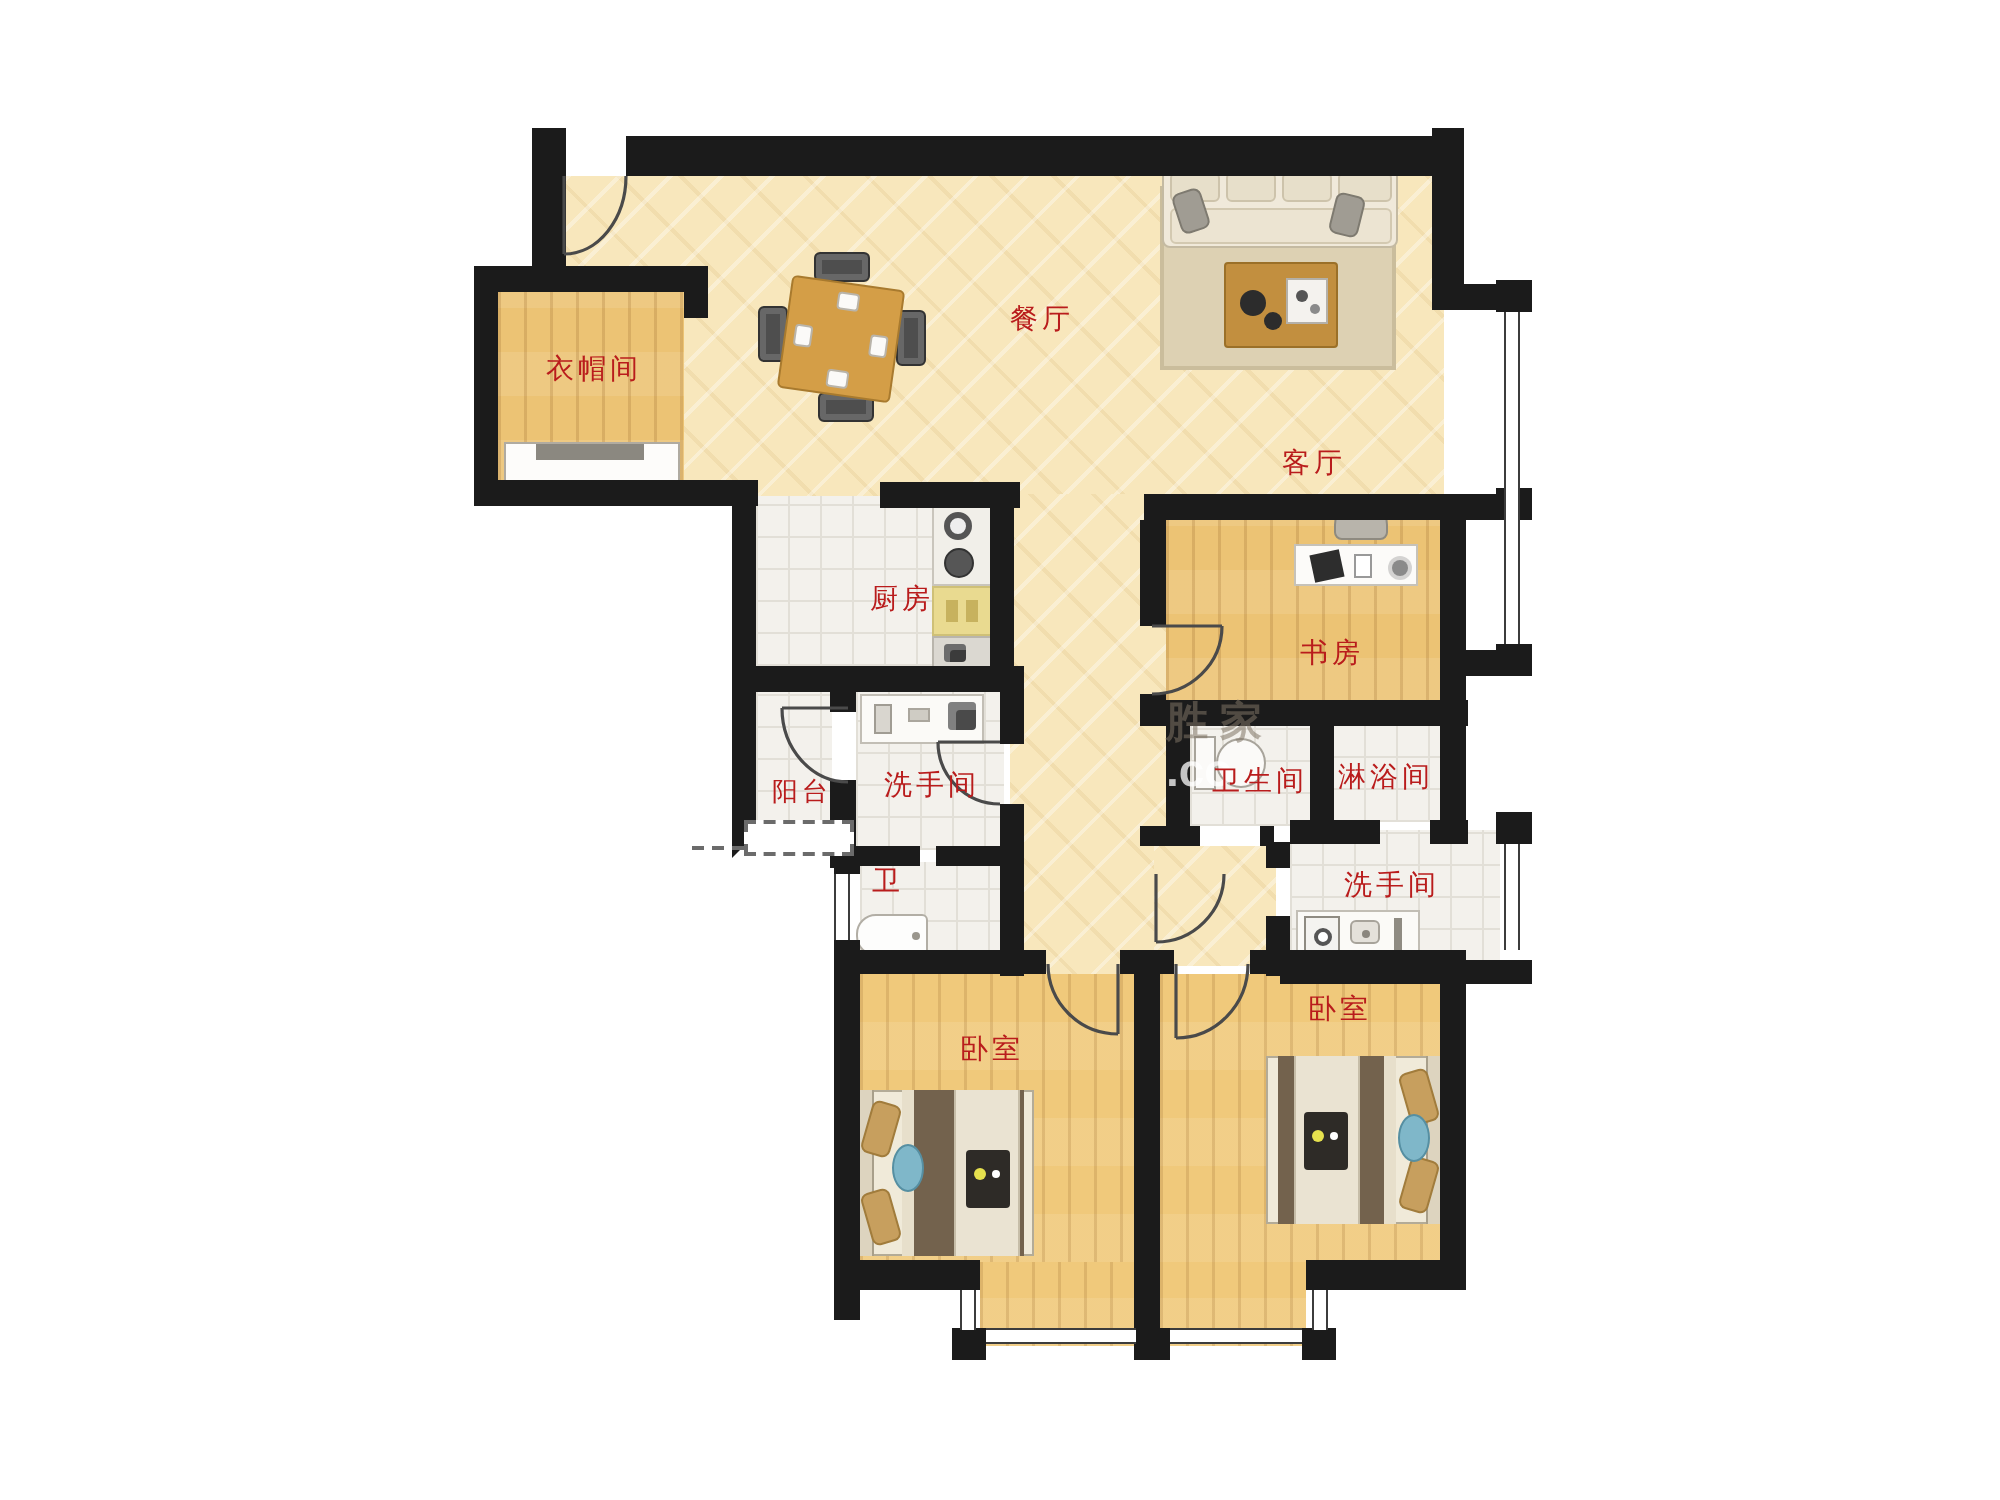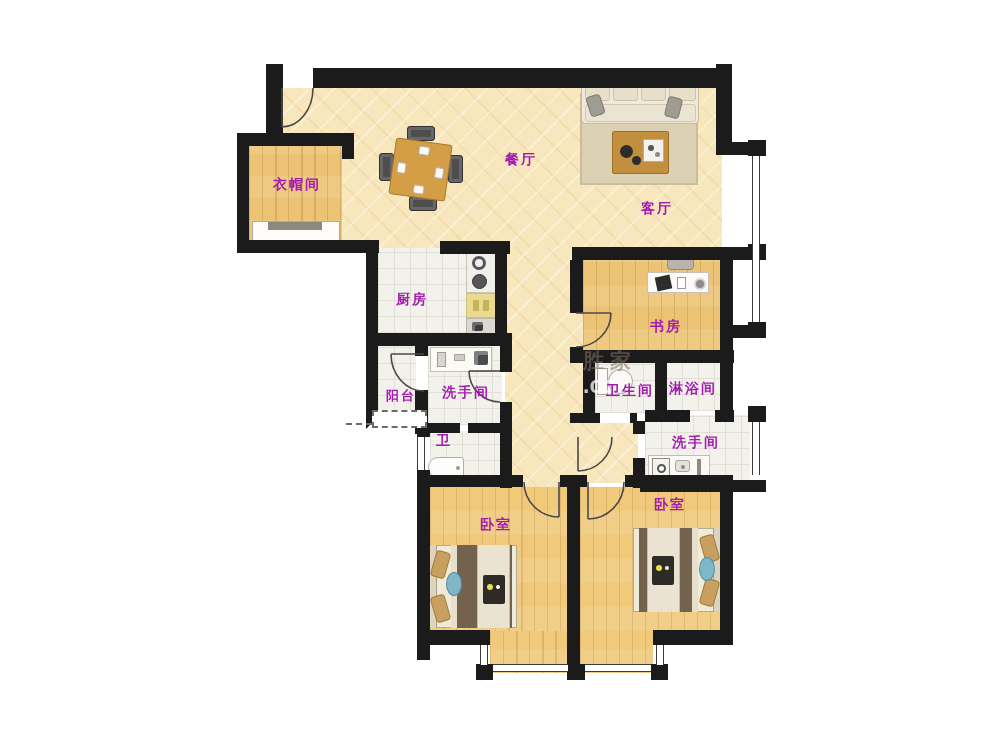--- a/index.html
+++ b/index.html
@@ -21,21 +21,21 @@
       repeating-linear-gradient(0deg, rgba(255,255,255,.10) 0 24px, rgba(0,0,0,0) 24px 48px);}
   .tile{position:absolute;background:#f3f1ec;
     background-image:
       repeating-linear-gradient(0deg, #e2dfd7 0 1px, rgba(0,0,0,0) 1px 16px),
       repeating-linear-gradient(90deg, #e2dfd7 0 1px, rgba(0,0,0,0) 1px 16px);}
   .wall{position:absolute;background:#1b1b1b;}
   .post{position:absolute;background:#1b1b1b;}
   .winv{position:absolute;background:#ffffff;border-left:1.5px solid #3c3c3c;border-right:1.5px solid #3c3c3c;box-sizing:border-box;}
   .winh{position:absolute;background:#ffffff;border-top:1.5px solid #3c3c3c;border-bottom:1.5px solid #3c3c3c;box-sizing:border-box;}
   .dash{position:absolute;border:2px dashed #6b6b6b;background:#ffffff;box-sizing:border-box;}
-  .lbl{position:absolute;transform:translate(-50%,-50%);color:#a21caf;font-size:14px;font-weight:700;
+  .lbl{position:absolute;transform:translate(-50%,-50%);color:#b91c1c;font-size:14px;font-weight:400;
        letter-spacing:2px;white-space:nowrap;z-index:45;}
   .furn{position:absolute;box-sizing:border-box;}
   svg.doors{position:absolute;left:0;top:0;z-index:30;}
   .wm{position:absolute;z-index:40;pointer-events:none;color:rgba(255,255,255,.48);font-weight:bold;white-space:nowrap;}
   .wm-brand{position:absolute;z-index:40;pointer-events:none;color:rgba(125,114,100,.55);font-weight:bold;letter-spacing:6px;}
   .wm-sub{position:absolute;z-index:40;pointer-events:none;color:rgba(255,255,255,.75);font-weight:bold;}
 </style>
 </head>
 <body>
 
@@ -243,22 +243,22 @@
       <path d="M469,371 A31,31 0 0 0 500,402"></path>
       <path d="M559,482 L559,517"></path>
       <path d="M524,482 A35,35 0 0 0 559,517"></path>
       <path d="M588,482 L588,519"></path>
       <path d="M624,482 A36,37 0 0 1 588,519"></path>
     </g>
   </svg>
 
   <div class="lbl" style="left:297px;top:185px;">衣帽间</div>
   <div class="lbl" style="left:521px;top:160px;">餐厅</div>
-  <div class="lbl" style="left:657px;top:209px;">客厅</div>
-  <div class="lbl" style="left:412px;top:300px;">厨房</div>
+  <div class="lbl" style="left:657px;top:232px;">客厅</div>
+  <div class="lbl" style="left:451px;top:300px;">厨房</div>
   <div class="lbl" style="left:666px;top:327px;">书房</div>
   <div class="lbl" style="left:401px;top:396px;font-size:13px;">阳台</div>
   <div class="lbl" style="left:466px;top:393px;">洗手间</div>
   <div class="lbl" style="left:444px;top:441px;">卫</div>
   <div class="lbl" style="left:630px;top:391px;">卫生间</div>
   <div class="lbl" style="left:693px;top:389px;">淋浴间</div>
   <div class="lbl" style="left:696px;top:443px;">洗手间</div>
   <div class="lbl" style="left:496px;top:525px;">卧室</div>
   <div class="lbl" style="left:670px;top:505px;">卧室</div>
 

